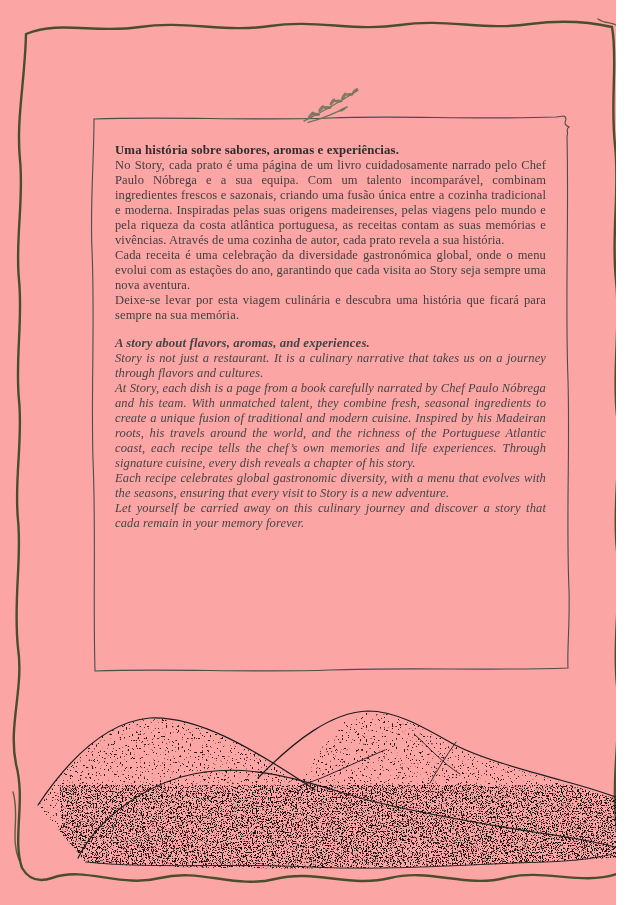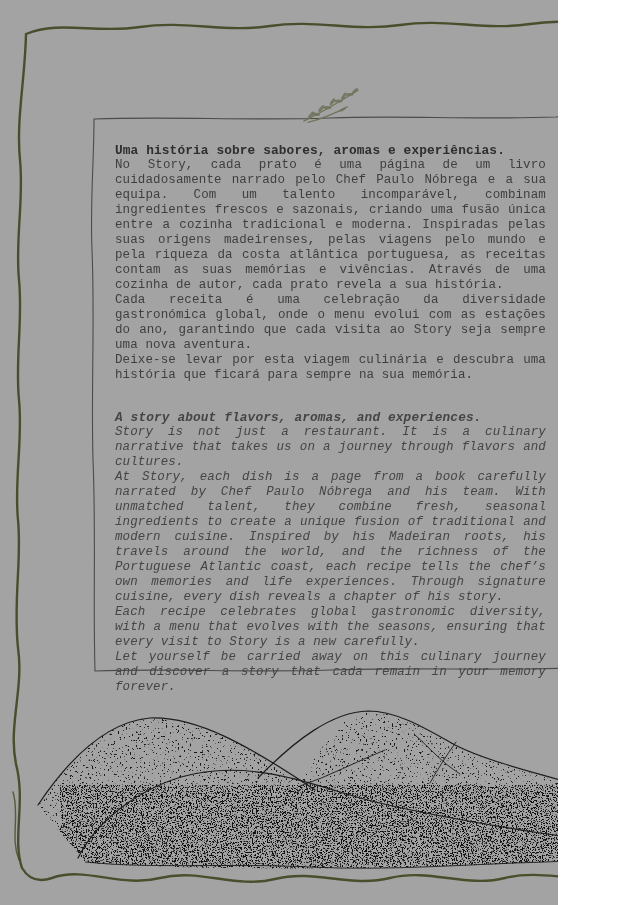--- a/index.html
+++ b/index.html
@@ -1,38 +1,38 @@
 <!DOCTYPE html>
 <html style="--border_olive: #4a4e2c; --inner_border: #4c4c4c; --sprig_green: #70745c; --ink: #1c1c1c; --text_gray: #3f3f3f;"><head>
 <meta charset="utf-8">
 <style>
   html,body{margin:0;padding:0;background:#ffffff;}
   .page{
-    position:relative;width:558px;height:905px;background:#a3a3a3;
-    font-family:Liberation Mono, monospace;overflow:hidden;
+    position:relative;width:616px;height:905px;background:#fca5a5;
+    font-family:Liberation Serif, serif;overflow:hidden;
     color:var(--text_gray,#3f3f3f);
   }
   .layer{position:absolute;left:0;top:0;}
   .frame-svg .outer{fill:none;stroke:var(--border_olive,#4a4e2c);stroke-width:2.4;stroke-linecap:round;}
   .frame-svg .outer2{fill:none;stroke:var(--border_olive,#4a4e2c);stroke-width:1.4;stroke-linecap:round;opacity:.85;}
   .frame-svg .inner{fill:none;stroke:var(--inner_border,#4c4c4c);stroke-width:1.1;stroke-linecap:round;}
   .sprig-svg{position:absolute;left:300px;top:90px;transform:rotate(-8deg);}
   .sprig-svg .stem{fill:none;stroke:var(--sprig_green,#70745c);stroke-width:1.3;stroke-linecap:round;}
   .sprig-svg .leaf{fill:var(--sprig_green,#70745c);opacity:.88;}
   .hills-svg{position:absolute;left:0;top:690px;}
   .hills-svg .ink{fill:none;stroke:var(--ink,#1c1c1c);stroke-width:1.2;stroke-linecap:round;}
   .hills-svg .ink.thin{stroke-width:0.9;}
   .textbox{
     position:absolute;left:115px;top:143px;width:431px;
     font-size:12.5px;line-height:15px;letter-spacing:.12px;
   }
   .textbox p{margin:0;text-align:justify;}
   .heading{font-weight:700;color:#2e2e2e;margin:0 0 13px 0;font-size:12.8px;text-align:left;}
   .intro{margin:0 0 13px 0;}
-  .block{margin:0 0 27px 0;}
+  .block{margin:0 0 13px 0;}
   .block.last{margin:0;}
   .en{font-style:italic;color:#454545;}
 </style>
 </head>
 <body>
 
 <div class="page">
 
   <svg class="layer frame-svg" width="640" height="905" viewBox="0 0 640 905" aria-hidden="true">
     <path class="outer" d="M 26 34
@@ -68,21 +68,21 @@
     <p class="heading">Uma história sobre sabores, aromas e experiências.</p>
     <div class="block">
       <p>No Story, cada prato é uma página de um livro cuidadosamente narrado pelo Chef Paulo Nóbrega e a sua equipa. Com um talento incomparável, combinam ingredientes frescos e sazonais, criando uma fusão única entre a cozinha tradicional e moderna. Inspiradas pelas suas origens madeirenses, pelas viagens pelo mundo e pela riqueza da costa atlântica portuguesa, as receitas contam as suas memórias e vivências. Através de uma cozinha de autor, cada prato revela a sua história.</p>
       <p>Cada receita é uma celebração da diversidade gastronómica global, onde o menu evolui com as estações do ano, garantindo que cada visita ao Story seja sempre uma nova aventura.</p>
       <p>Deixe-se levar por esta viagem culinária e descubra uma história que ficará para sempre na sua memória.</p>
     </div>
     <p class="heading en">A story about flavors, aromas, and experiences.</p>
     <p class="intro en">Story is not just a restaurant. It is a culinary narrative that takes us on a journey through flavors and cultures.</p>
     <div class="block last en">
       <p>At Story, each dish is a page from a book carefully narrated by Chef Paulo Nóbrega and his team. With unmatched talent, they combine fresh, seasonal ingredients to create a unique fusion of traditional and modern cuisine. Inspired by his Madeiran roots, his travels around the world, and the richness of the Portuguese Atlantic coast, each recipe tells the chef’s own memories and life experiences. Through signature cuisine, every dish reveals a chapter of his story.</p>
-      <p>Each recipe celebrates global gastronomic diversity, with a menu that evolves with the seasons, ensuring that every visit to Story is a new carefully.</p>
+      <p>Each recipe celebrates global gastronomic diversity, with a menu that evolves with the seasons, ensuring that every visit to Story is a new adventure.</p>
       <p>Let yourself be carried away on this culinary journey and discover a story that cada remain in your memory forever.</p>
     </div>
   </div>
 
   <svg class="hills-svg" width="640" height="200" viewBox="0 0 640 200" aria-hidden="true">
     <defs>
       <clipPath id="hillClip">
         <path d="M 38 115 C 68 70 105 32 150 28 C 196 26 248 55 300 92
                  C 320 60 340 24 368 21 C 398 21 428 40 455 55 C 490 72 560 92 634 114
                  L 634 166 C 470 180 230 182 86 173 C 70 152 50 132 38 115 Z"></path>

